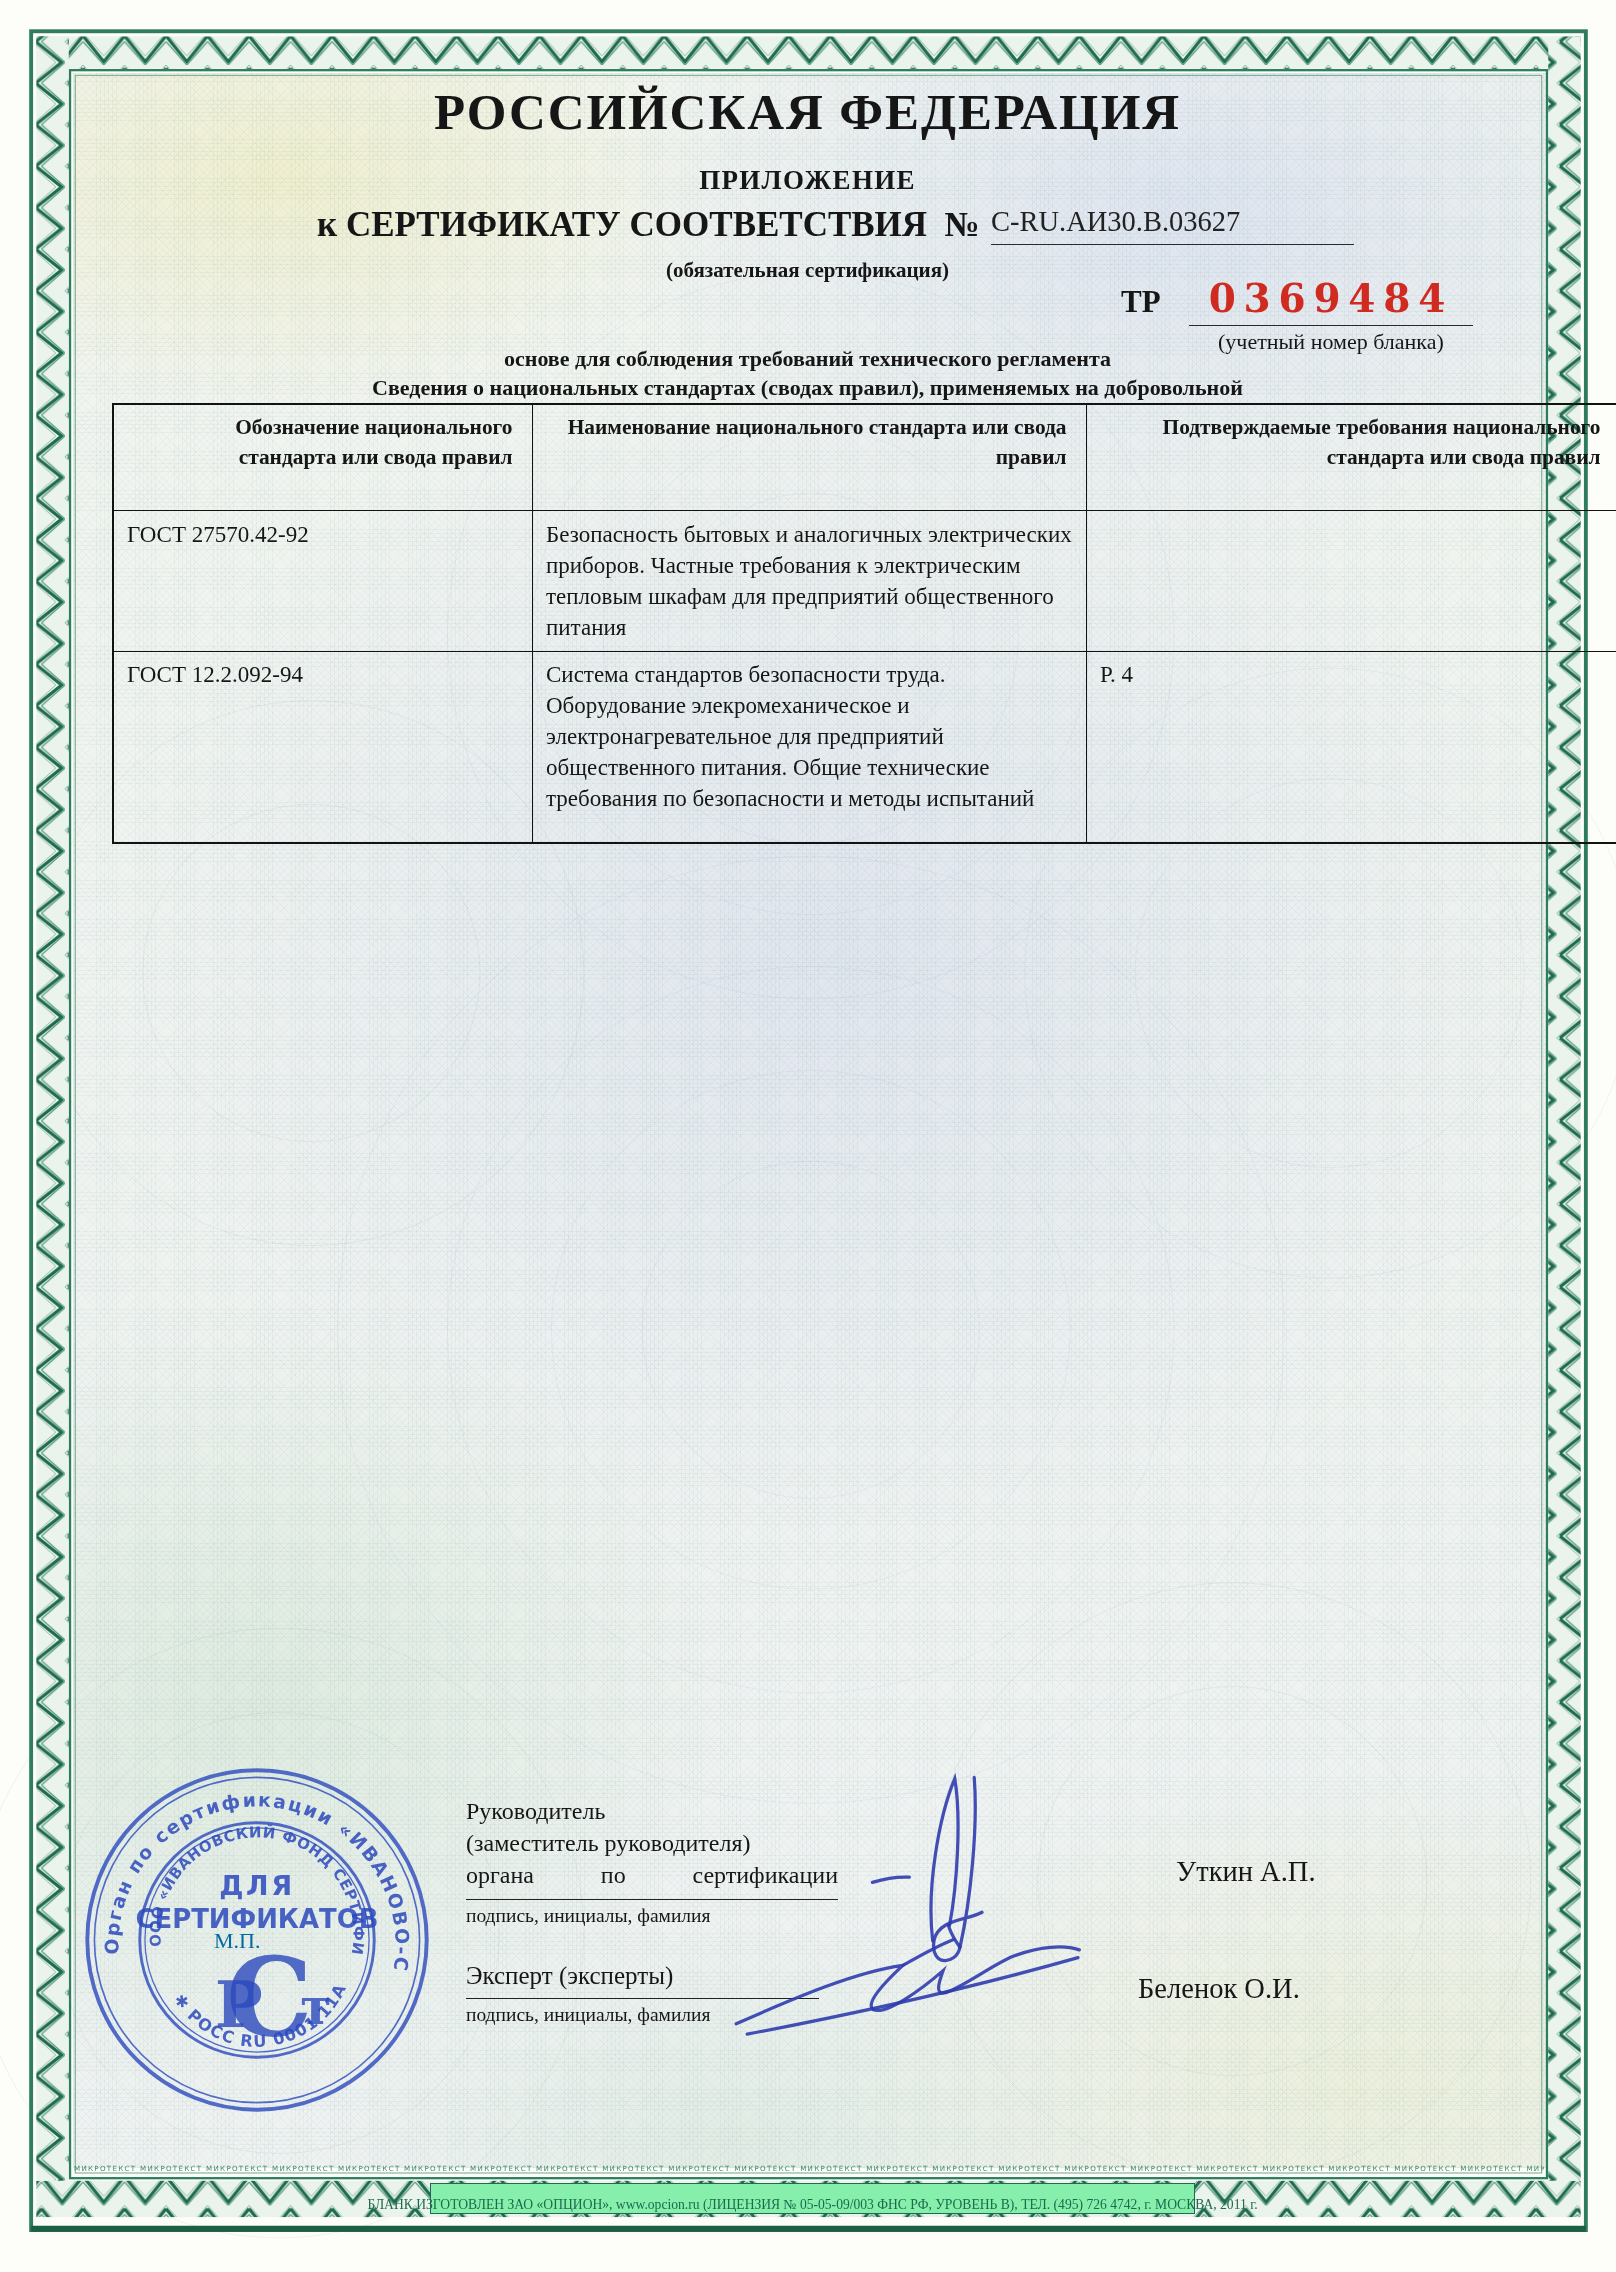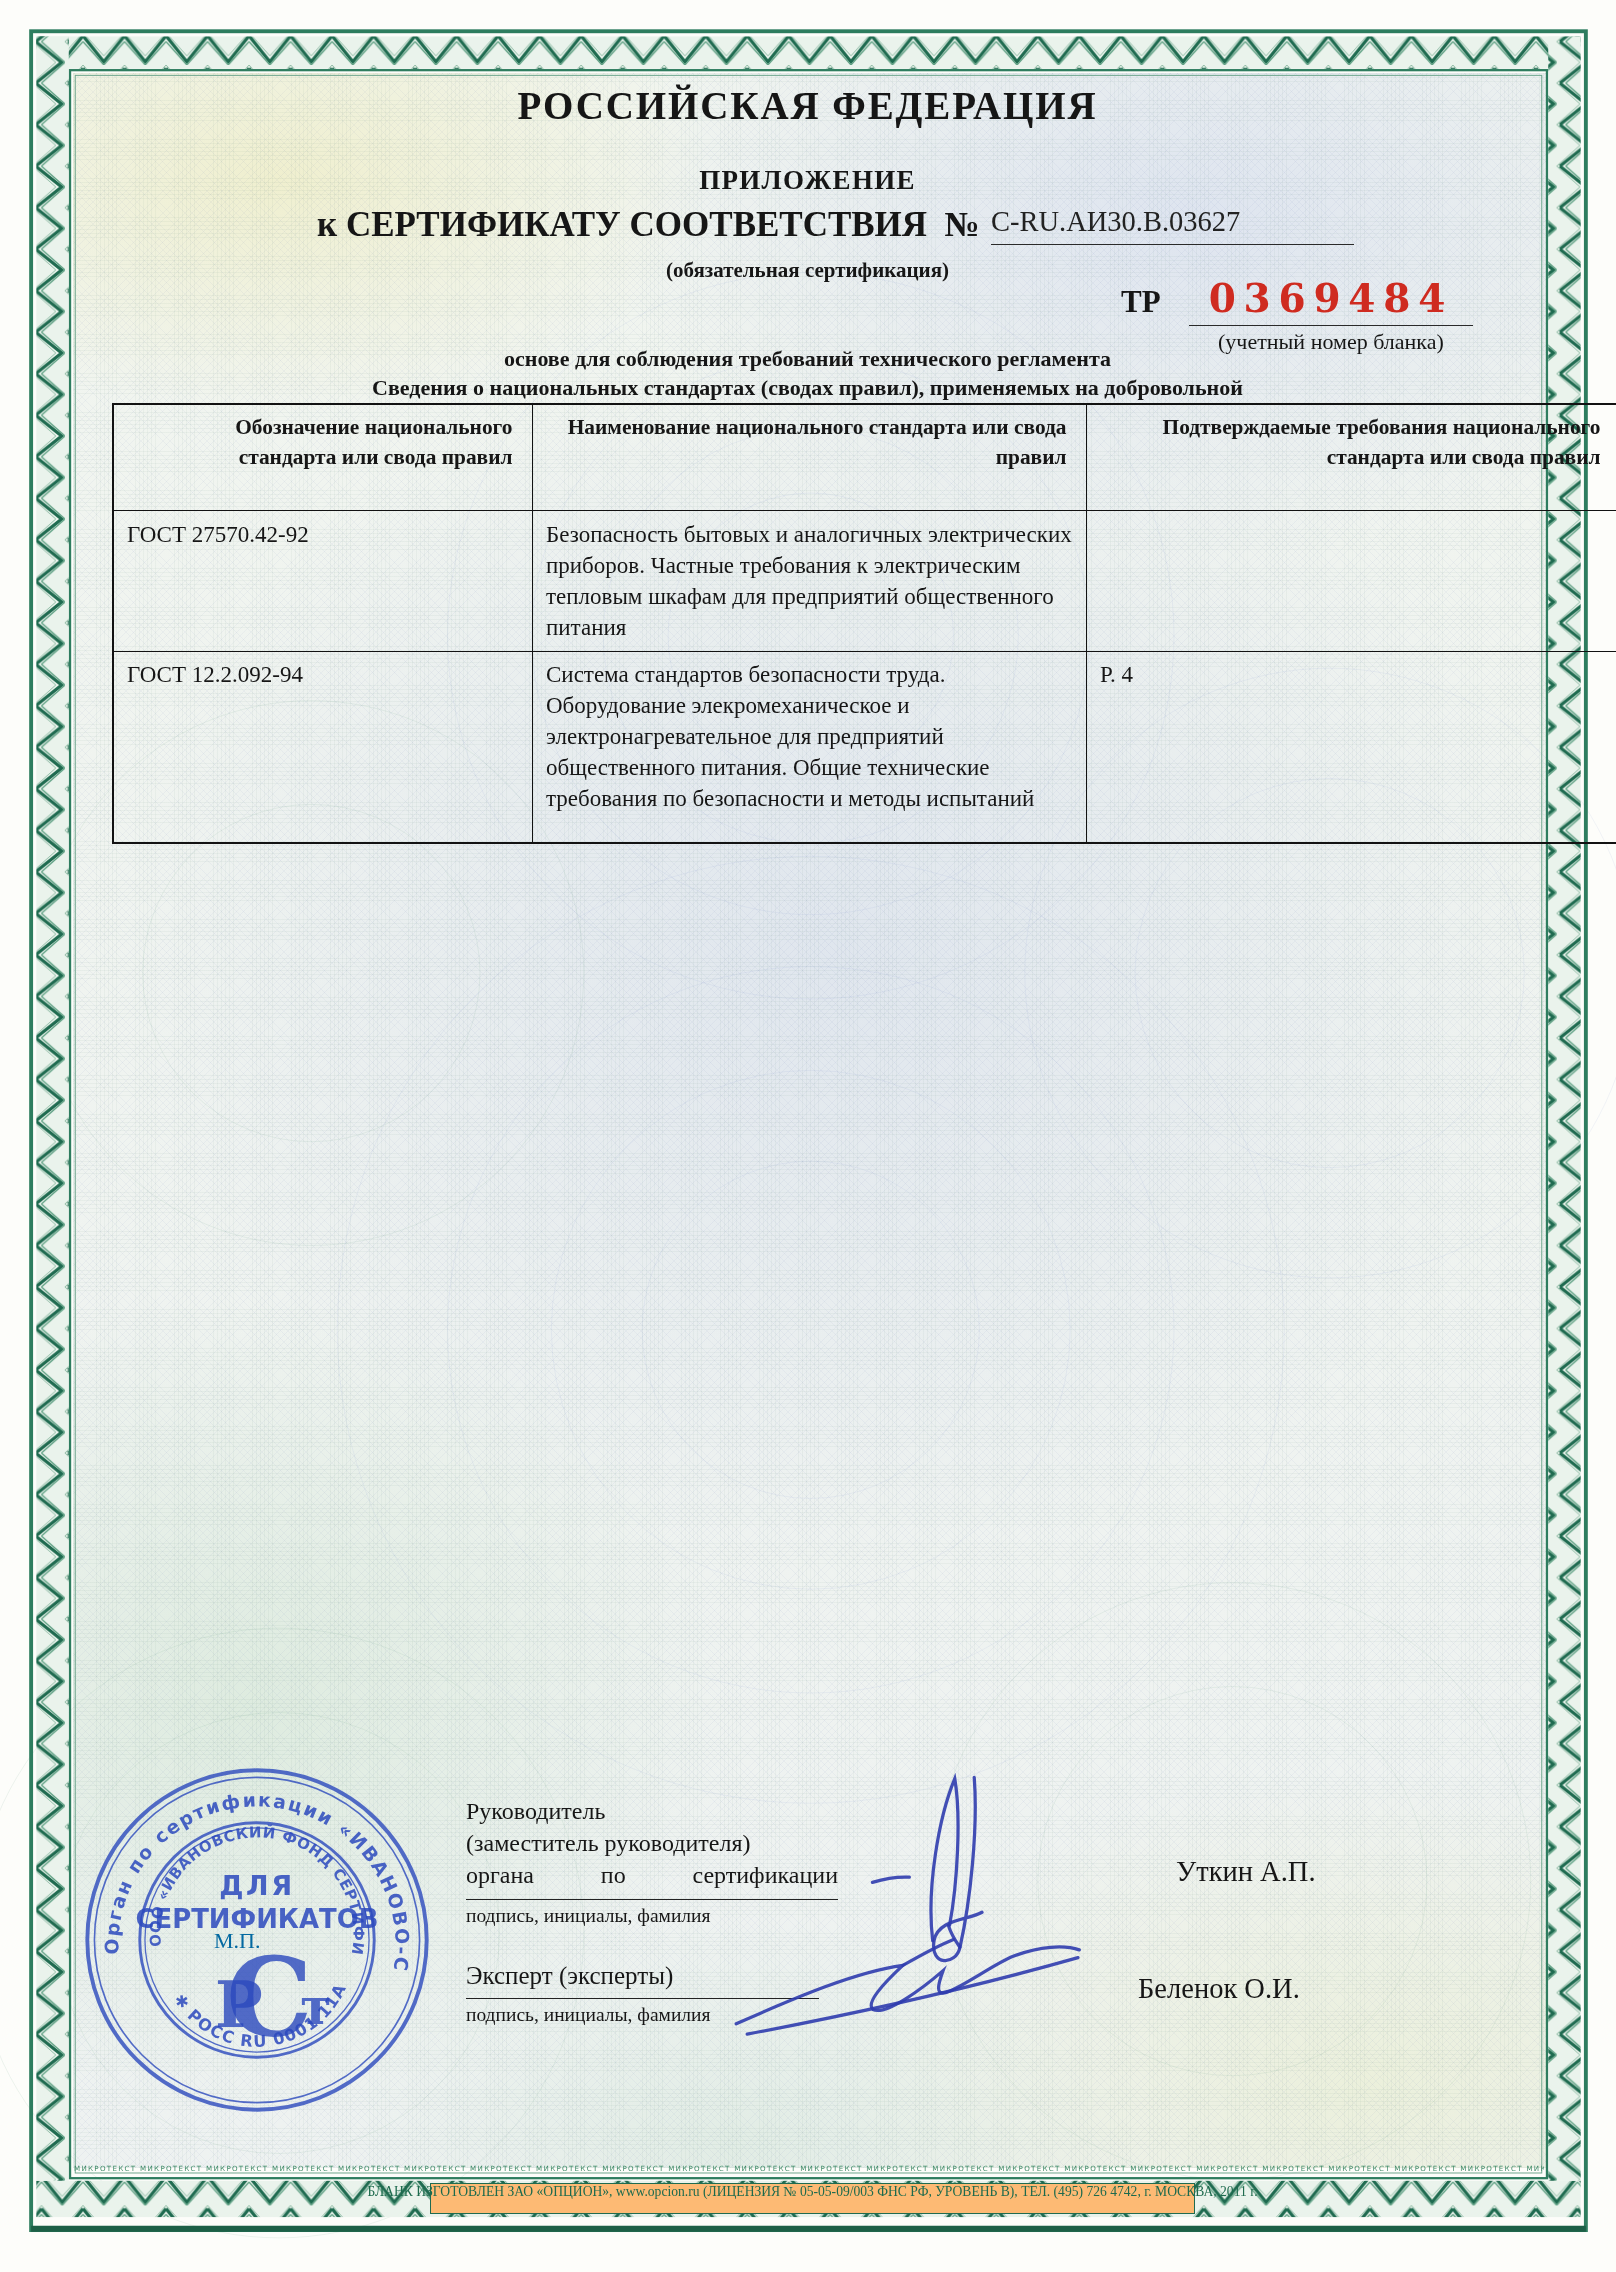--- a/index.html
+++ b/index.html
@@ -17,21 +17,21 @@
       linear-gradient(#f1f5ef,#eef2f1);}
   .mesh{position:absolute;left:73px;top:73px;width:1474px;height:2095px;
     background:
       repeating-linear-gradient(0deg, rgba(60,110,90,.05) 0 0.6px, transparent 0.6px 3.9px),
       repeating-linear-gradient(90deg, rgba(60,110,90,.05) 0 0.6px, transparent 0.6px 3.9px),
       repeating-linear-gradient(45deg, rgba(70,90,160,.05) 0 0.6px, transparent 0.6px 5.2px),
       repeating-linear-gradient(-45deg, rgba(70,90,160,.05) 0 0.6px, transparent 0.6px 5.2px);}
   svg.layer{position:absolute;left:0;top:0;}
   
   .t-center{position:absolute;left:19.5px;width:1576px;text-align:center;}
-  .title-country{top:83px;font-size:39px;font-weight:bold;letter-spacing:1.9px;}
+  .title-country{top:83px;font-size:51px;font-weight:bold;letter-spacing:1.9px;}
   .title-annex{top:165px;font-size:27px;font-weight:bold;letter-spacing:1.3px;}
   .cert-line{position:absolute;left:317px;top:205px;display:flex;align-items:flex-end;}
   .cert-line .big{font-size:35px;font-weight:bold;white-space:nowrap;}
   .cert-line .no{margin-left:17px;}
   .cert-number{display:inline-block;width:363px;text-align:left;font-size:28.5px;
                border-bottom:1.9px solid #2a2a2a;padding-bottom:6px;margin-left:11.7px;color:#222;}
   .cert-kind{top:258px;font-size:21px;font-weight:bold;}
   .tr-block{position:absolute;left:1121px;top:279px;display:flex;align-items:flex-start;}
   .tr-label{font-size:31px;font-weight:bold;margin-top:5.2px;}
   .tr-col{margin-left:28.5px;display:flex;flex-direction:column;align-items:center;}
@@ -58,21 +58,21 @@
   .expert{position:absolute;left:466px;top:1960px;width:353px;}
   .expert .l{font-size:25px;line-height:31px;}
   .expert .rule{border-bottom:1.9px solid #222;height:6.5px;}
   .mp{position:absolute;left:214px;top:1928px;font-size:22px;color:#0369a1;z-index:6;}
   .stamp-wrap{position:absolute;left:75px;top:1758px;width:364px;height:364px;z-index:5;}
   
   .microtext{position:absolute;left:74px;top:2164px;width:1470px;height:11.7px;overflow:hidden;
              font-family:"DejaVu Sans",sans-serif;font-size:7.1px;letter-spacing:1.3px;color:#3f8a67;
              white-space:nowrap;z-index:4;}
   .blank-box{position:absolute;left:430px;top:2183px;width:763px;height:28.5px;z-index:5;
-             background:#fdba74;border:1.3px solid #1f6b50;display:flex;align-items:flex-start;justify-content:center;}
+             background:#86efac;border:1.3px solid #1f6b50;display:flex;align-items:flex-end;justify-content:center;}
   .blank-box span{font-size:13.6px;color:#1d6a4d;white-space:nowrap;}
 </style>
 </head>
 <body>
 
 <div class="page">
 
   <div class="bg"></div>
   <div class="mesh"></div>
 

